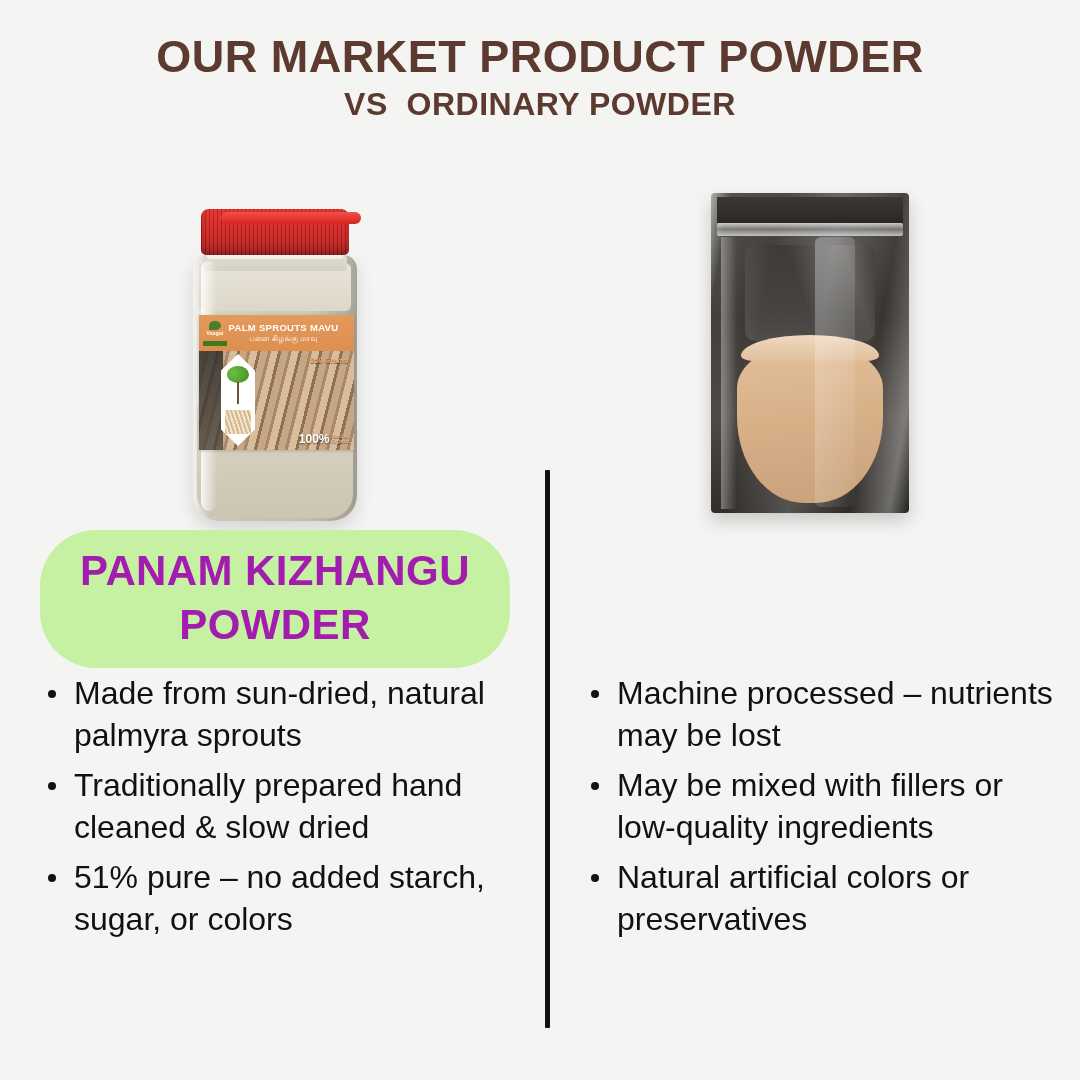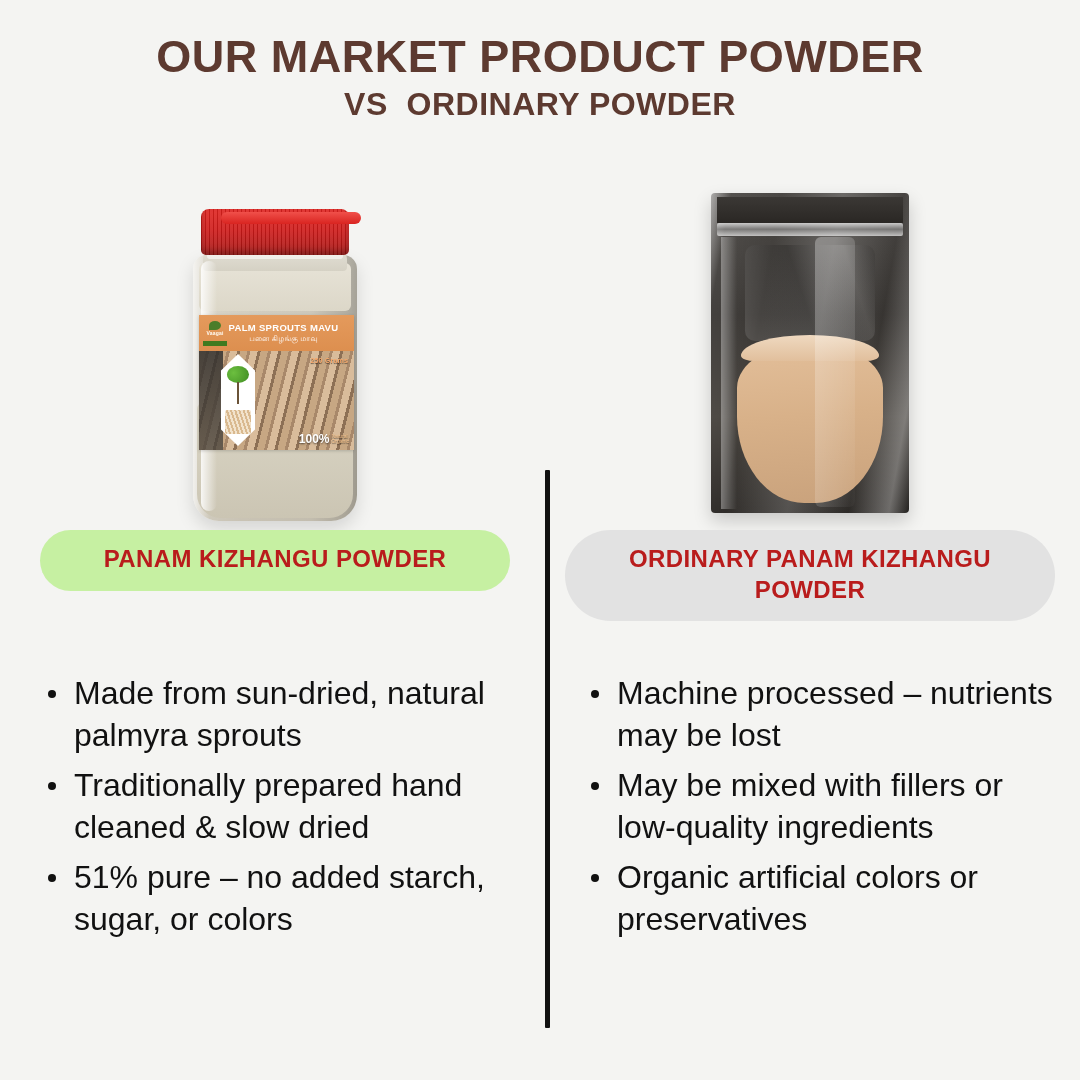--- a/index.html
+++ b/index.html
@@ -386,23 +386,23 @@
   .badge {
     position: absolute;
     top: 355px;
     left: 50%;
     transform: translateX(-50%);
     width: 470px;
     border-radius: 56px;
     padding: 14px 18px 16px 18px;
     box-sizing: border-box;
     text-align: center;
-    color: #b91c1c;
+    color: #a21caf;
     font-weight: bold;
-    font-size: 24px;
+    font-size: 42px;
     line-height: 1.28;
     letter-spacing: 0.4px;
   }
   .badge.green { background: #c6f0a2; }
   .badge.gray  { background: #e2e2e2; width: 490px; }
 
   
   .bullets {
     position: absolute;
     top: 492px;
@@ -507,21 +507,20 @@
       <div class="pouch-body"></div>
       <div class="pouch-wrinkle"></div>
       <div class="pouch-powder"></div>
       <div class="pouch-powder-crest"></div>
       <div class="pouch-topseal"></div>
       <div class="pouch-zip"></div>
       <div class="pouch-sheen"></div>
       <div class="pouch-sheen2"></div>
     </div>
 
-    <div class="badge gray">ORDINARY PANAM KIZHANGU POWDER</div>
   </div>
 
   <ul class="bullets">
     <li>Machine processed – nutrients may be lost</li>
     <li>May be mixed with fillers or low-quality ingredients</li>
-    <li>Organic artificial colors or preservatives</li>
+    <li>Natural artificial colors or preservatives</li>
   </ul>
 </div>
 
 </body></html>

